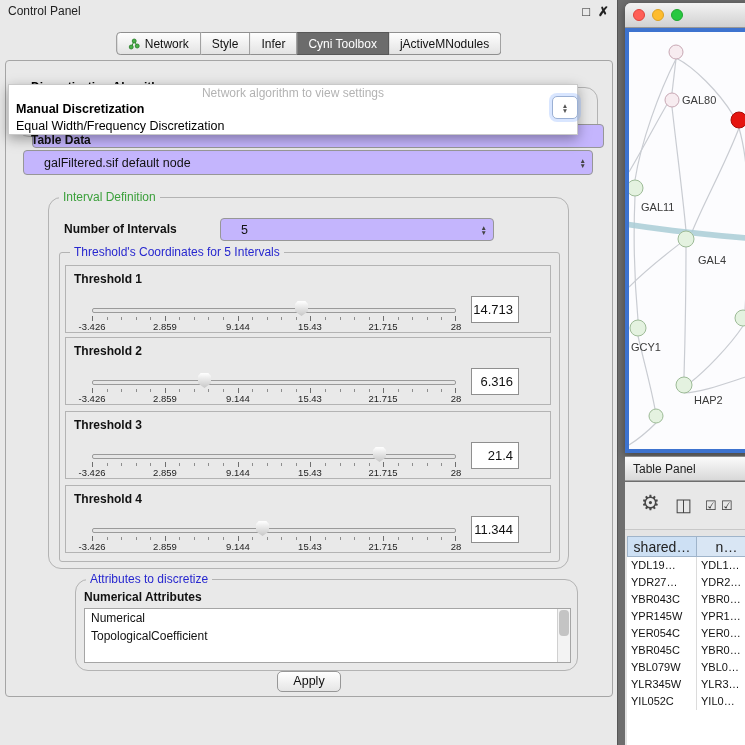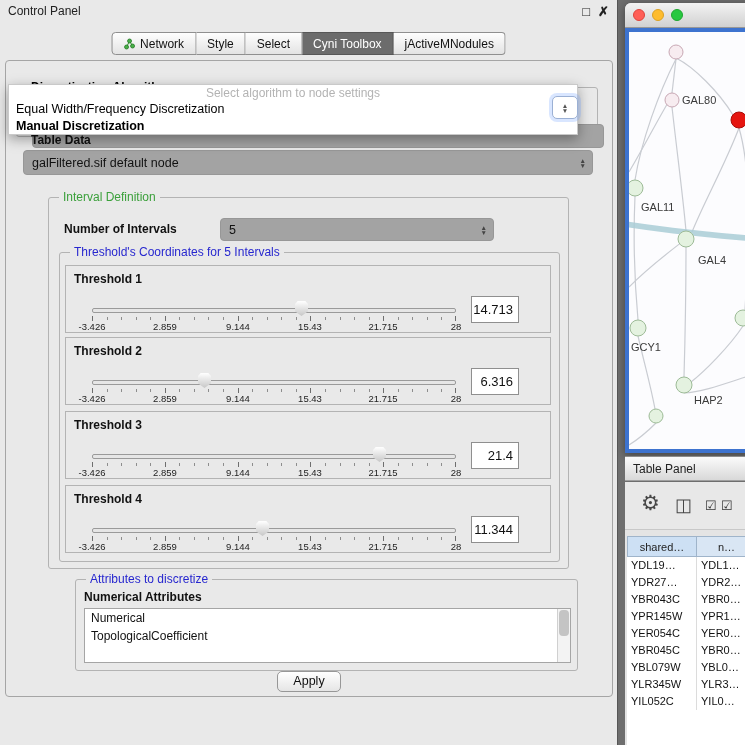--- a/index.html
+++ b/index.html
@@ -22,31 +22,31 @@
   .tab { height:23px; display:flex; align-items:center; gap:5px; padding:2px 11px;
          background:linear-gradient(#fefefe,#e3e3e3); border:1px solid #8f8f8f;
          border-left:none; font-size:12px; color:#111; white-space:nowrap; }
   .tab:first-child { border-left:1px solid #8f8f8f; border-radius:4px 0 0 4px; }
   .tab:last-child { border-radius:0 4px 4px 0; }
   .tab.selected { background:#6c6c6c; color:#fff; border-color:#575757; }
 
   .main-panel { position:absolute; left:5px; top:60px; width:608px; height:637px;
                 border:1px solid #a5a5a5; border-radius:4px; background:#e9e9e9; }
 
-  .groupbox { position:absolute; border:1px solid #b3b3b3; border-radius:3px; }
+  .groupbox { position:absolute; border:1px solid #b3b3b3; border-radius:13px; }
   .gtitle { position:absolute; top:-8px; left:10px; background:#e9e9e9;
             padding:0 4px; font-size:12px; white-space:nowrap; }
   .gtitle.green { color:#3ba03b; }
   .gtitle.blue  { color:#2727cf; }
 
   .group-alg { left:10px; top:26px; width:582px; height:50px; }
 
-  .combo { position:absolute; background:#a3a3a3; border:1px solid #979797;
+  .combo { position:absolute; background:#c4b5fd; border:1px solid #979797;
            border-radius:4px; font-size:12.5px; color:#111;
-           display:flex; align-items:center; padding:0 24px 0 8px; }
+           display:flex; align-items:center; padding:0 24px 0 20px; }
   .combo .arrows { position:absolute; right:6px; top:50%; transform:translateY(-50%);
                    display:flex; flex-direction:column; font-size:6.5px; color:#444;
                    line-height:5px; }
 
   .alg-combo { left:15px; top:36px; width:572px; height:24px; }
 
   .td-label { position:absolute; left:25px; top:72px; font-size:12px; font-weight:bold; color:#111; }
   .td-combo { left:17px; top:89px; width:570px; height:25px; }
 
   .group-interval { left:42px; top:136px; width:521px; height:372px; }
@@ -130,21 +130,21 @@
   .table-area { position:absolute; left:625px; top:482px; width:120px; height:263px;
                 background:#e4e4e4; overflow:hidden; }
   .tb-toolbar { position:absolute; left:0; top:0; width:100%; height:48px;
                 background:#e8e8e8; border-bottom:1px solid #c8c8c8; }
   .gear-ic { position:absolute; left:16px; top:9px; font-size:21px; color:#474747; }
   .cols-ic { position:absolute; left:50px; top:12px; font-size:18px; color:#474747; }
   .check-ic1 { position:absolute; left:80px; top:16px; font-size:13px; color:#333; }
   .check-ic2 { position:absolute; left:96px; top:16px; font-size:13px; color:#333; }
   .tbody-bg { position:absolute; left:2px; top:75px; right:0; bottom:0; background:#fff; }
   .thead { position:absolute; left:2px; top:54px; display:flex; }
-  .hcell { height:21px; line-height:21px; font-size:11px; color:#222; text-align:center;
+  .hcell { height:21px; line-height:21px; font-size:14px; color:#222; text-align:center;
            border:1px solid #9fb4ca; }
   .hc1 { width:70px; background:#cde0f4; }
   .hc2 { width:60px; background:#d9e6f4; border-left:none; }
   .trows { position:absolute; left:2px; top:75px; }
   .trow { display:flex; height:17px; }
   .tcell { font-size:11px; color:#111; line-height:17px; padding-left:4px;
            border-right:1px solid #dcdcdc; background:#fff; overflow:hidden; white-space:nowrap; }
   .tc1 { width:70px; } .tc2 { width:60px; }
 </style>
 </head>
@@ -168,21 +168,21 @@
         <circle cx="3" cy="9" r="2" fill="#49b049" stroke="#247a24" stroke-width="0.8"></circle>
         <circle cx="6" cy="3" r="2" fill="#49b049" stroke="#247a24" stroke-width="0.8"></circle>
         <circle cx="9" cy="8" r="2" fill="#49b049" stroke="#247a24" stroke-width="0.8"></circle>
       </svg>
       <span>Network</span>
     </div>
     <div class="tab">
       <span>Style</span>
     </div>
     <div class="tab">
-      <span>Select</span>
+      <span>Infer</span>
     </div>
     <div class="tab selected">
       <span>Cyni Toolbox</span>
     </div>
     <div class="tab">
       <span>jActiveMNodules</span>
     </div>
   </div>
 
   <div class="main-panel">
@@ -288,23 +288,23 @@
           <div class="list-thumb"></div>
         </div>
       </div>
     </div>
 
     <div class="apply-btn">Apply</div>
   </div>
 
 
   <div class="popup">
-    <div class="popup-hint">Select algorithm to node settings</div>
+    <div class="popup-hint">Network algorithm to view settings</div>
+    <div class="popup-opt bold">Manual Discretization</div>
     <div class="popup-opt">Equal Width/Frequency Discretization</div>
-    <div class="popup-opt bold">Manual Discretization</div>
   </div>
   <div class="combo-btn-float">
     <span>▲</span>
     <span>▼</span>
   </div>
 </div>
 
 <div class="mac-window">
   <div class="mac-titlebar">
     <span class="light red"></span>

